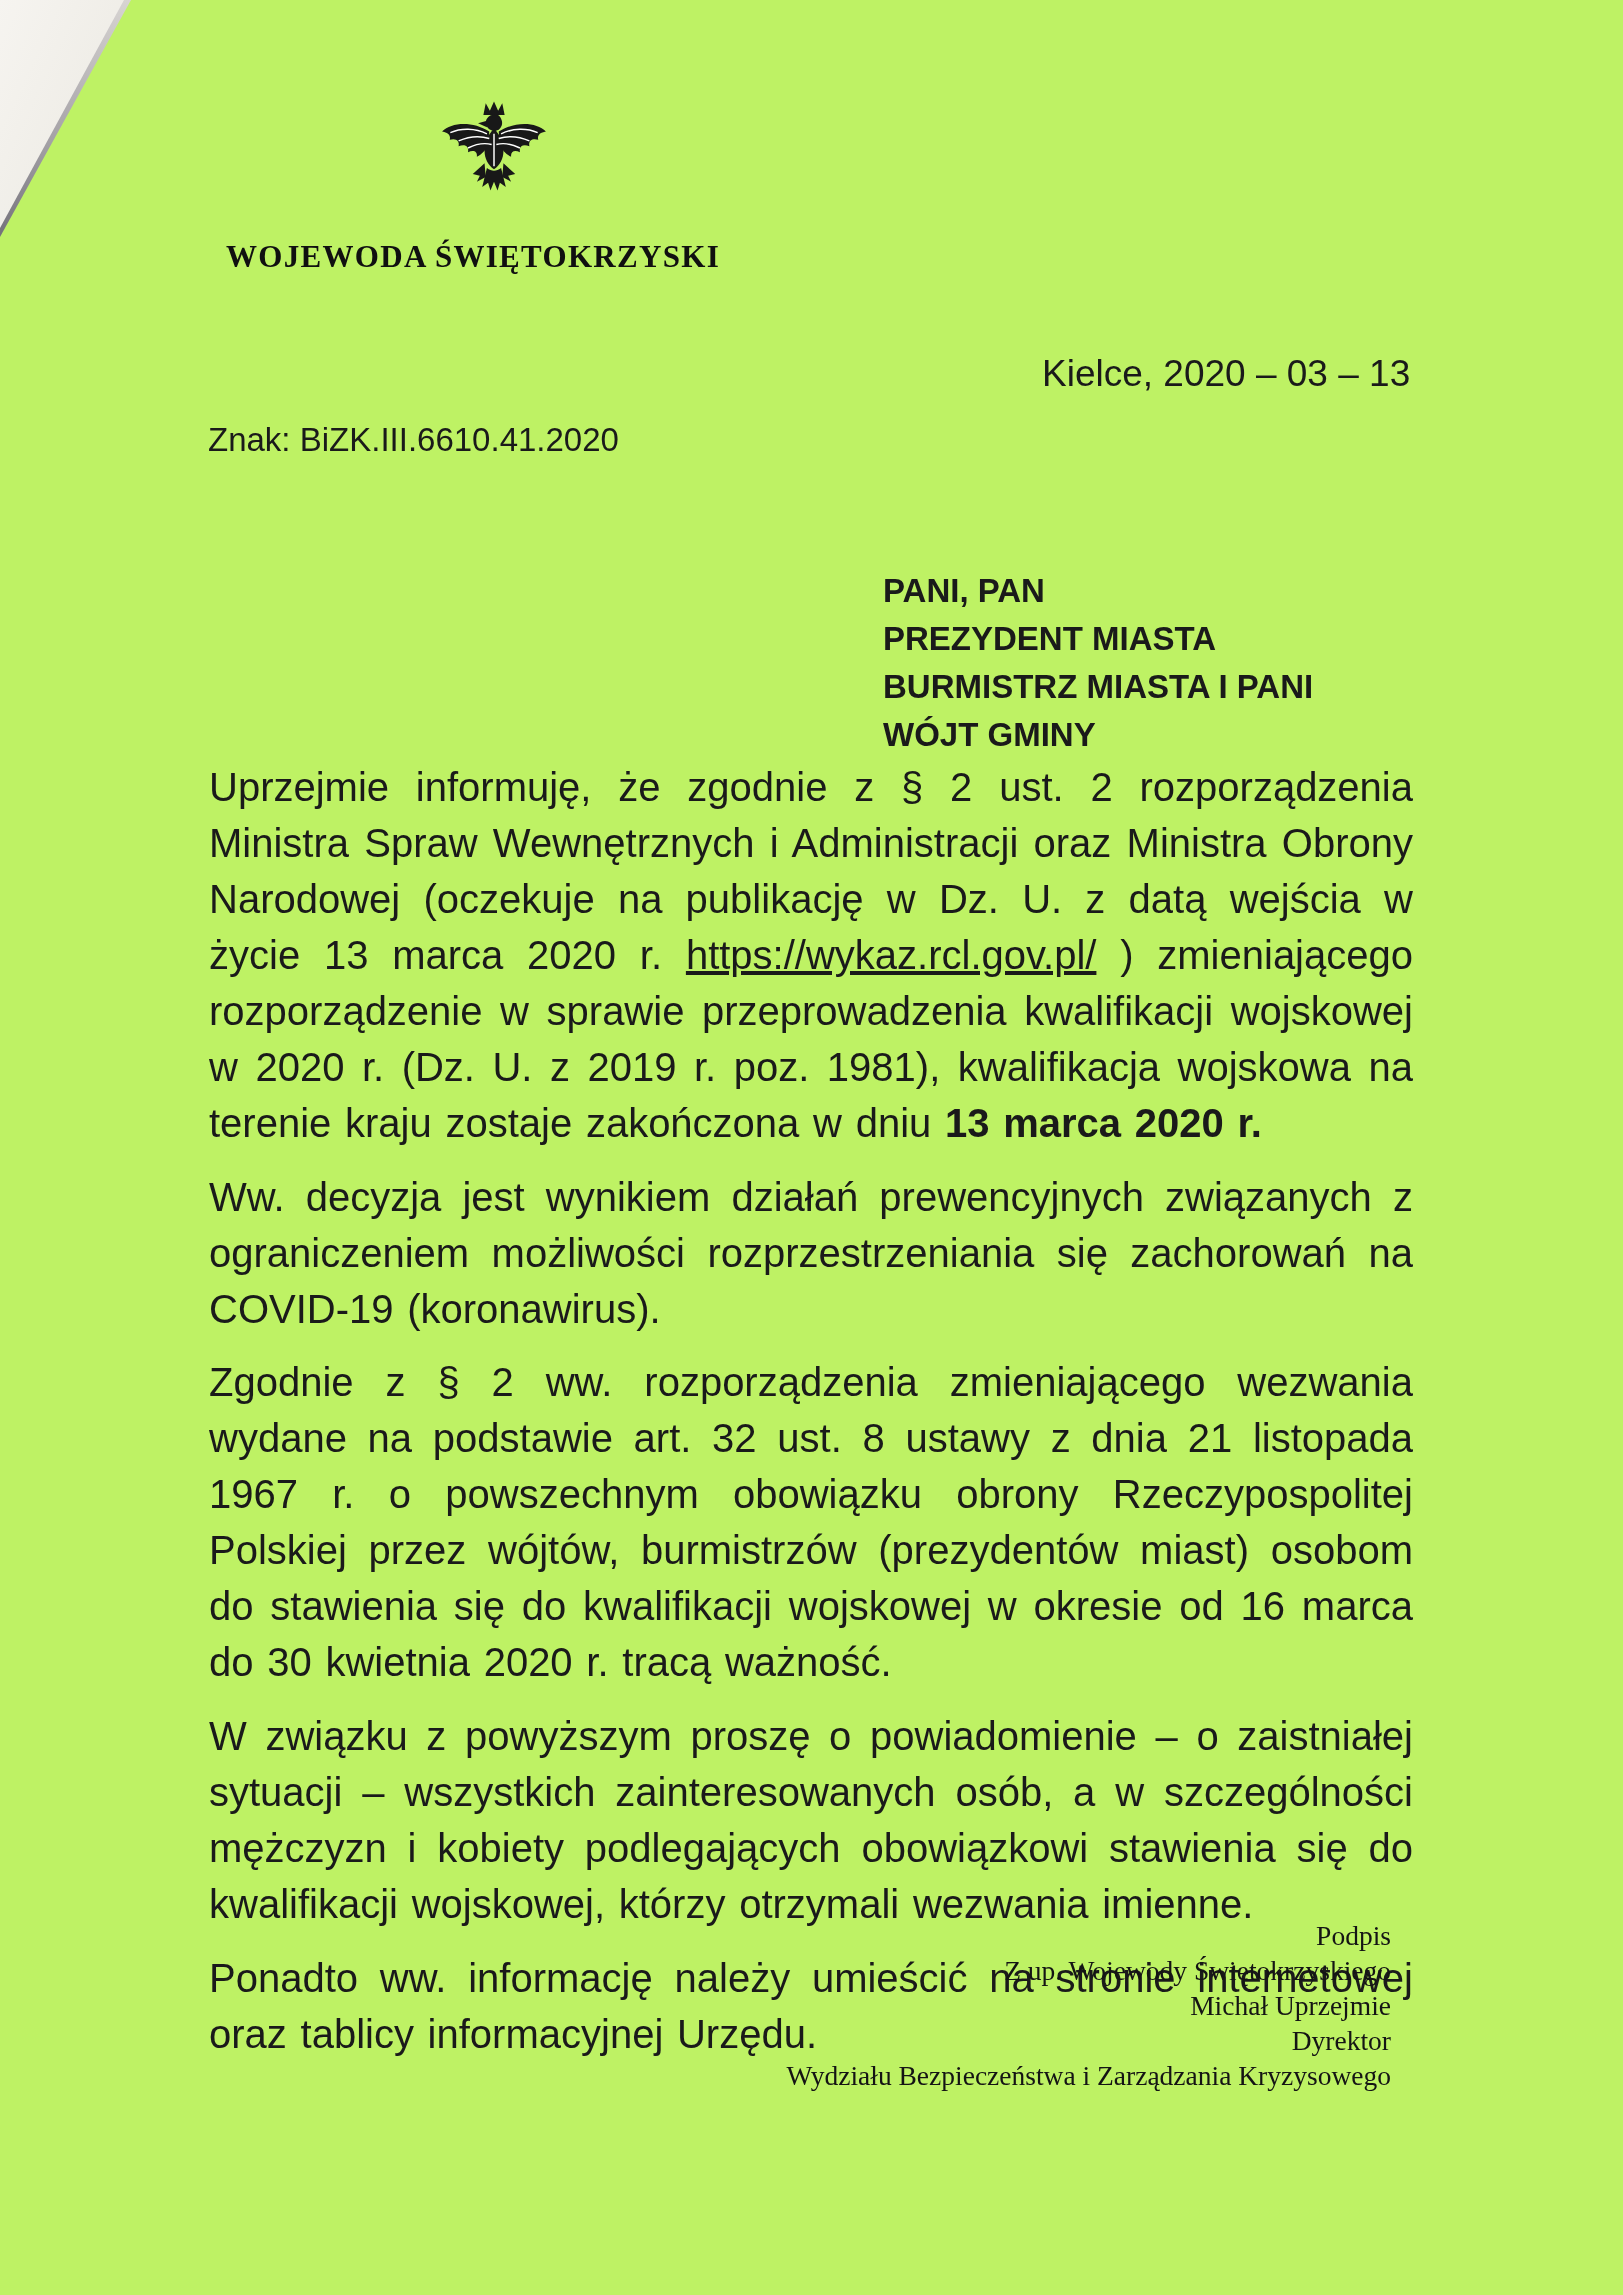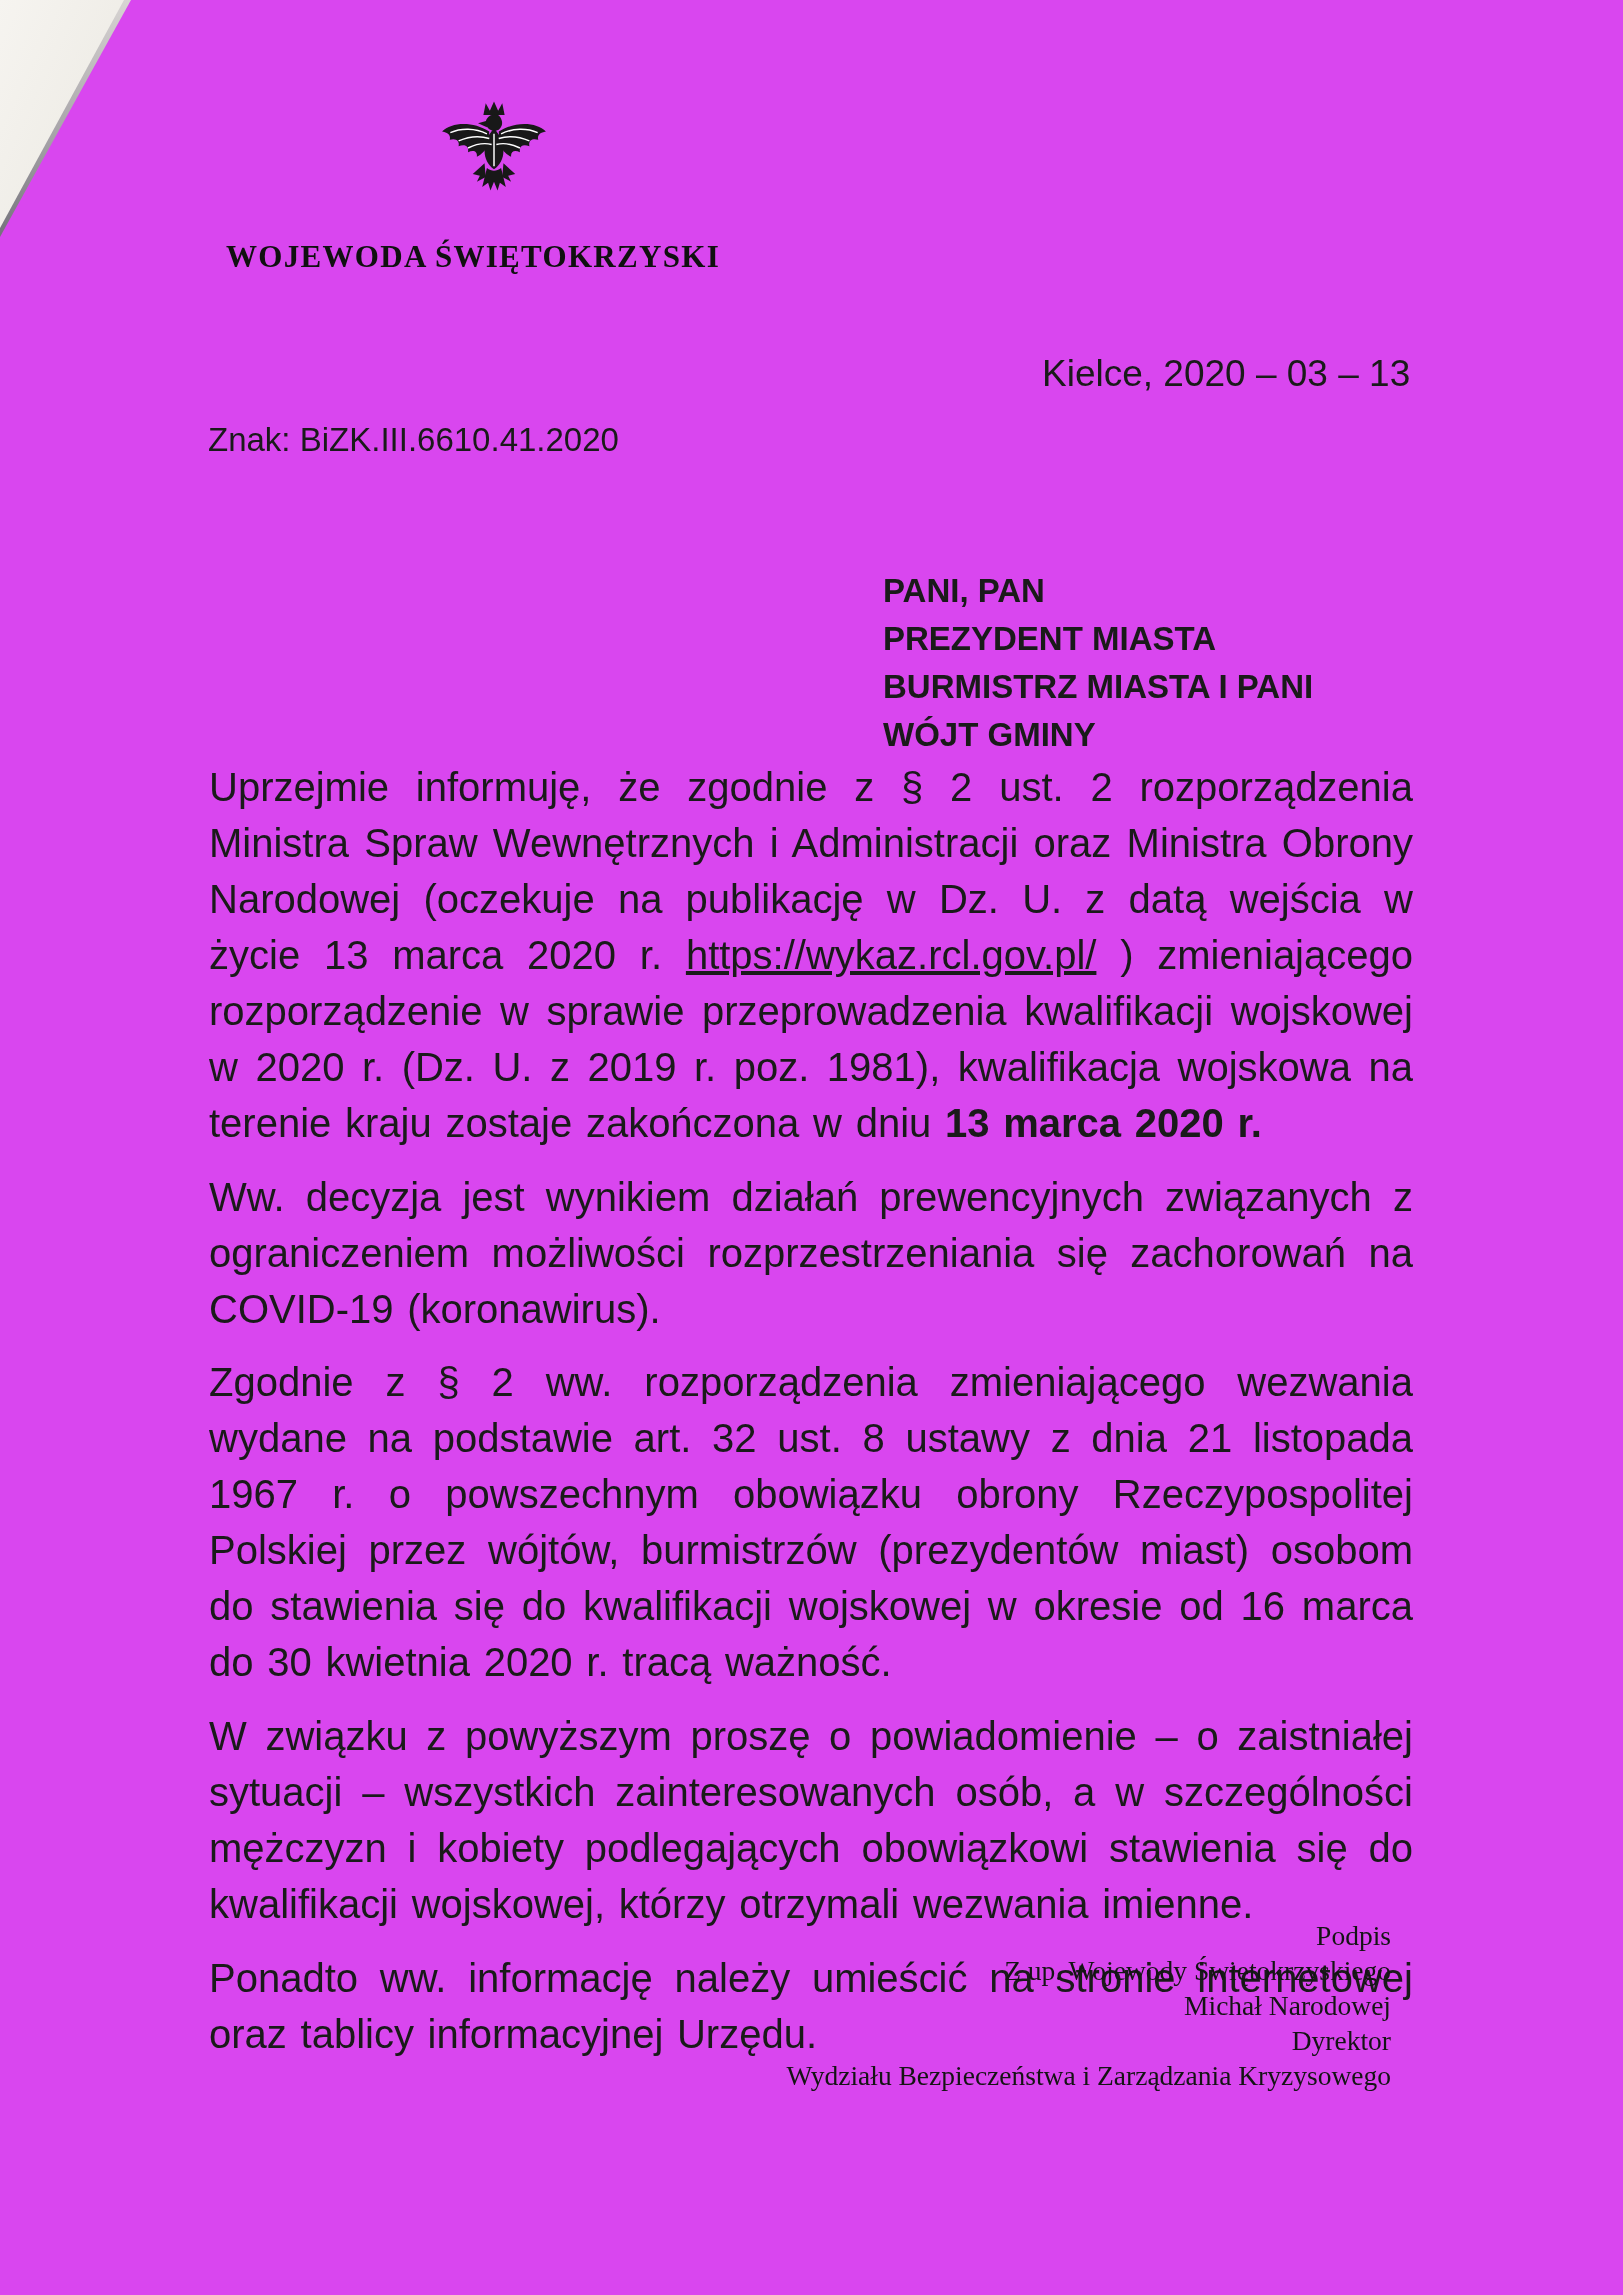--- a/index.html
+++ b/index.html
@@ -4,21 +4,21 @@
 <style>
   html, body {
     margin: 0;
     padding: 0;
     background: #ffffff;
   }
   .page {
     position: relative;
     width: 1623px;
     height: 2295px;
-    background: #d946ef;
+    background: #bef264;
     overflow: hidden;
     font-family: "Liberation Sans", sans-serif;
     color: #1a1a1a;
   }
 
   
   .fold-edge {
     position: absolute;
     top: 0; left: 0;
     width: 131px; height: 237px;
@@ -163,19 +163,19 @@
     <p><span>Uprzejmie informuję, że zgodnie z § 2 ust. 2 rozporządzenia Ministra Spraw Wewnętrznych i Administracji oraz Ministra Obrony Narodowej (oczekuje na publikację w Dz. U. z datą wejścia w życie 13 marca 2020 r. </span><span class="doc-url">https://wykaz.rcl.gov.pl/</span><span> ) zmieniającego rozporządzenie w sprawie przeprowadzenia kwalifikacji wojskowej w 2020 r. (Dz. U. z 2019 r. poz. 1981), kwalifikacja wojskowa na terenie kraju zostaje zakończona w dniu </span><span class="emph">13 marca 2020 r.</span></p>
     <p>Ww. decyzja jest wynikiem działań prewencyjnych związanych z ograniczeniem możliwości rozprzestrzeniania się zachorowań na COVID-19 (koronawirus).</p>
     <p>Zgodnie z § 2 ww. rozporządzenia zmieniającego wezwania wydane na podstawie art. 32 ust. 8 ustawy z dnia 21 listopada 1967 r. o powszechnym obowiązku obrony Rzeczypospolitej Polskiej przez wójtów, burmistrzów (prezydentów miast) osobom do stawienia się do kwalifikacji wojskowej w okresie od 16 marca do 30 kwietnia 2020 r. tracą ważność.</p>
     <p>W związku z powyższym proszę o powiadomienie – o zaistniałej sytuacji – wszystkich zainteresowanych osób, a w szczególności mężczyzn i kobiety podlegających obowiązkowi stawienia się do kwalifikacji wojskowej, którzy otrzymali wezwania imienne.</p>
     <p>Ponadto ww. informację należy umieścić na stronie internetowej oraz tablicy informacyjnej Urzędu.</p>
   </div>
 
   <div class="signature">
     <div>Podpis</div>
     <div>Z up. Wojewody Świętokrzyskiego</div>
-    <div>Michał Narodowej</div>
+    <div>Michał Uprzejmie</div>
     <div>Dyrektor</div>
     <div>Wydziału Bezpieczeństwa i Zarządzania Kryzysowego</div>
   </div>
 
 </div>
 
 
 </body></html>

